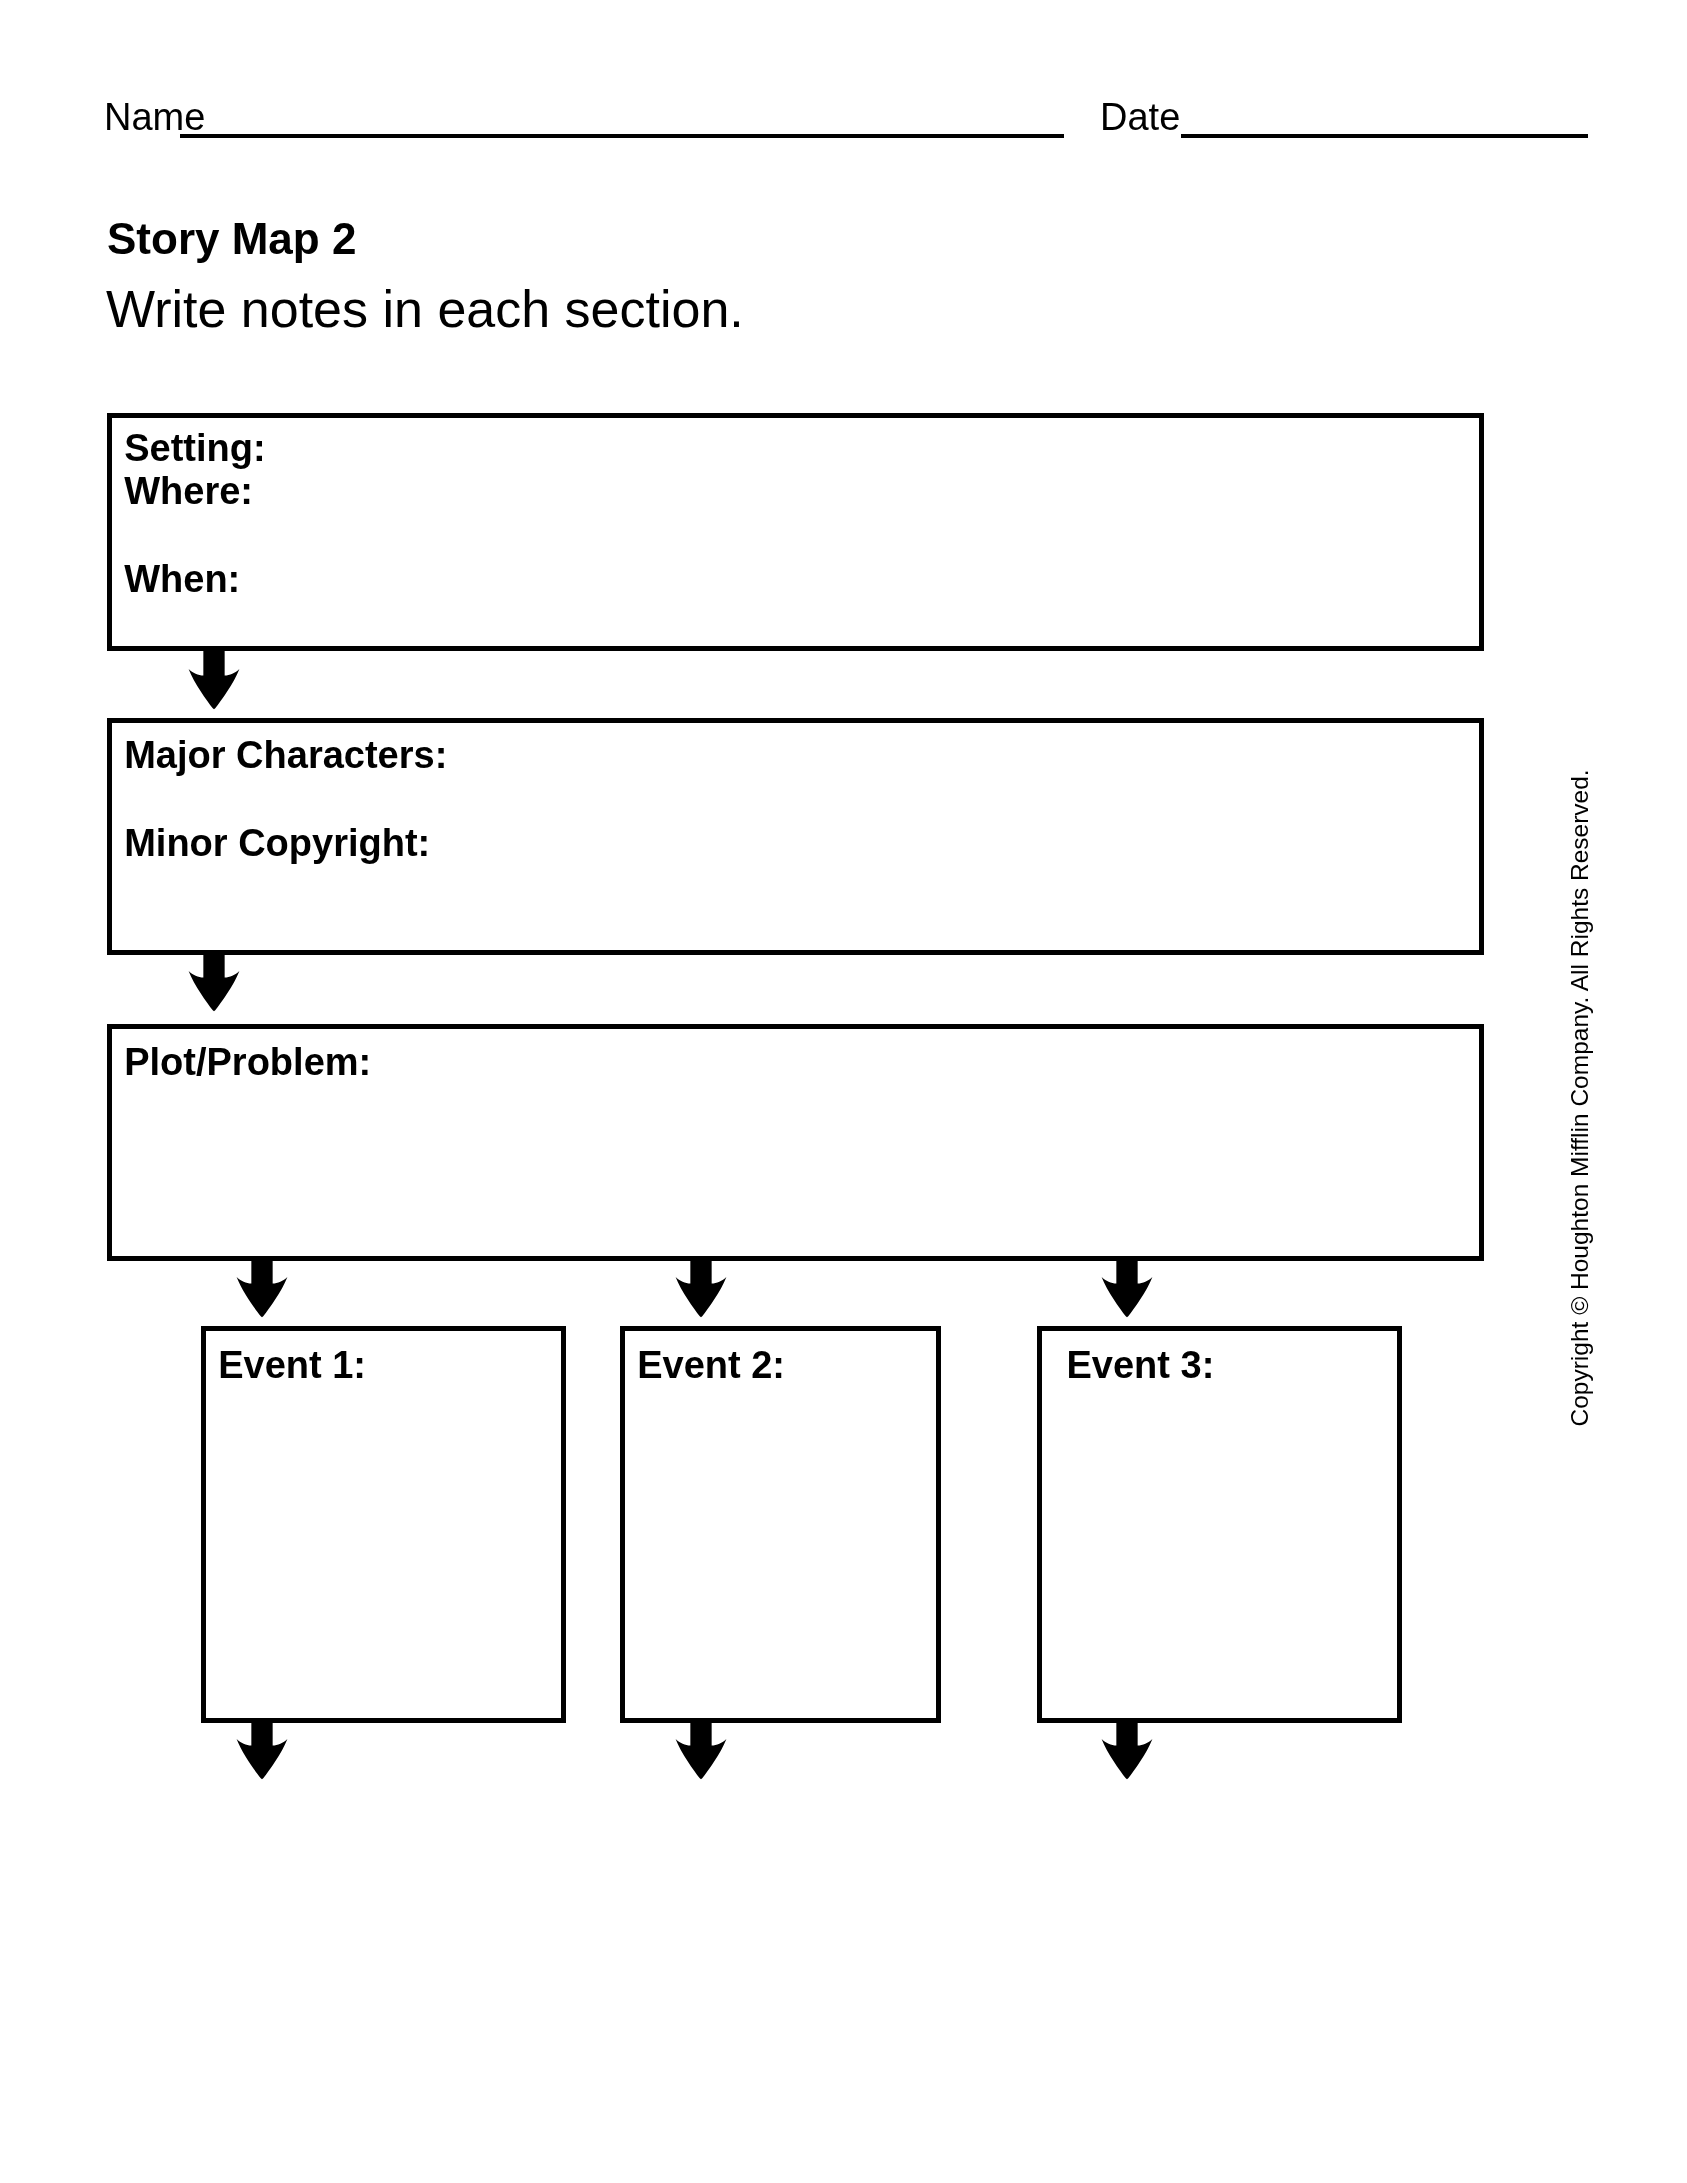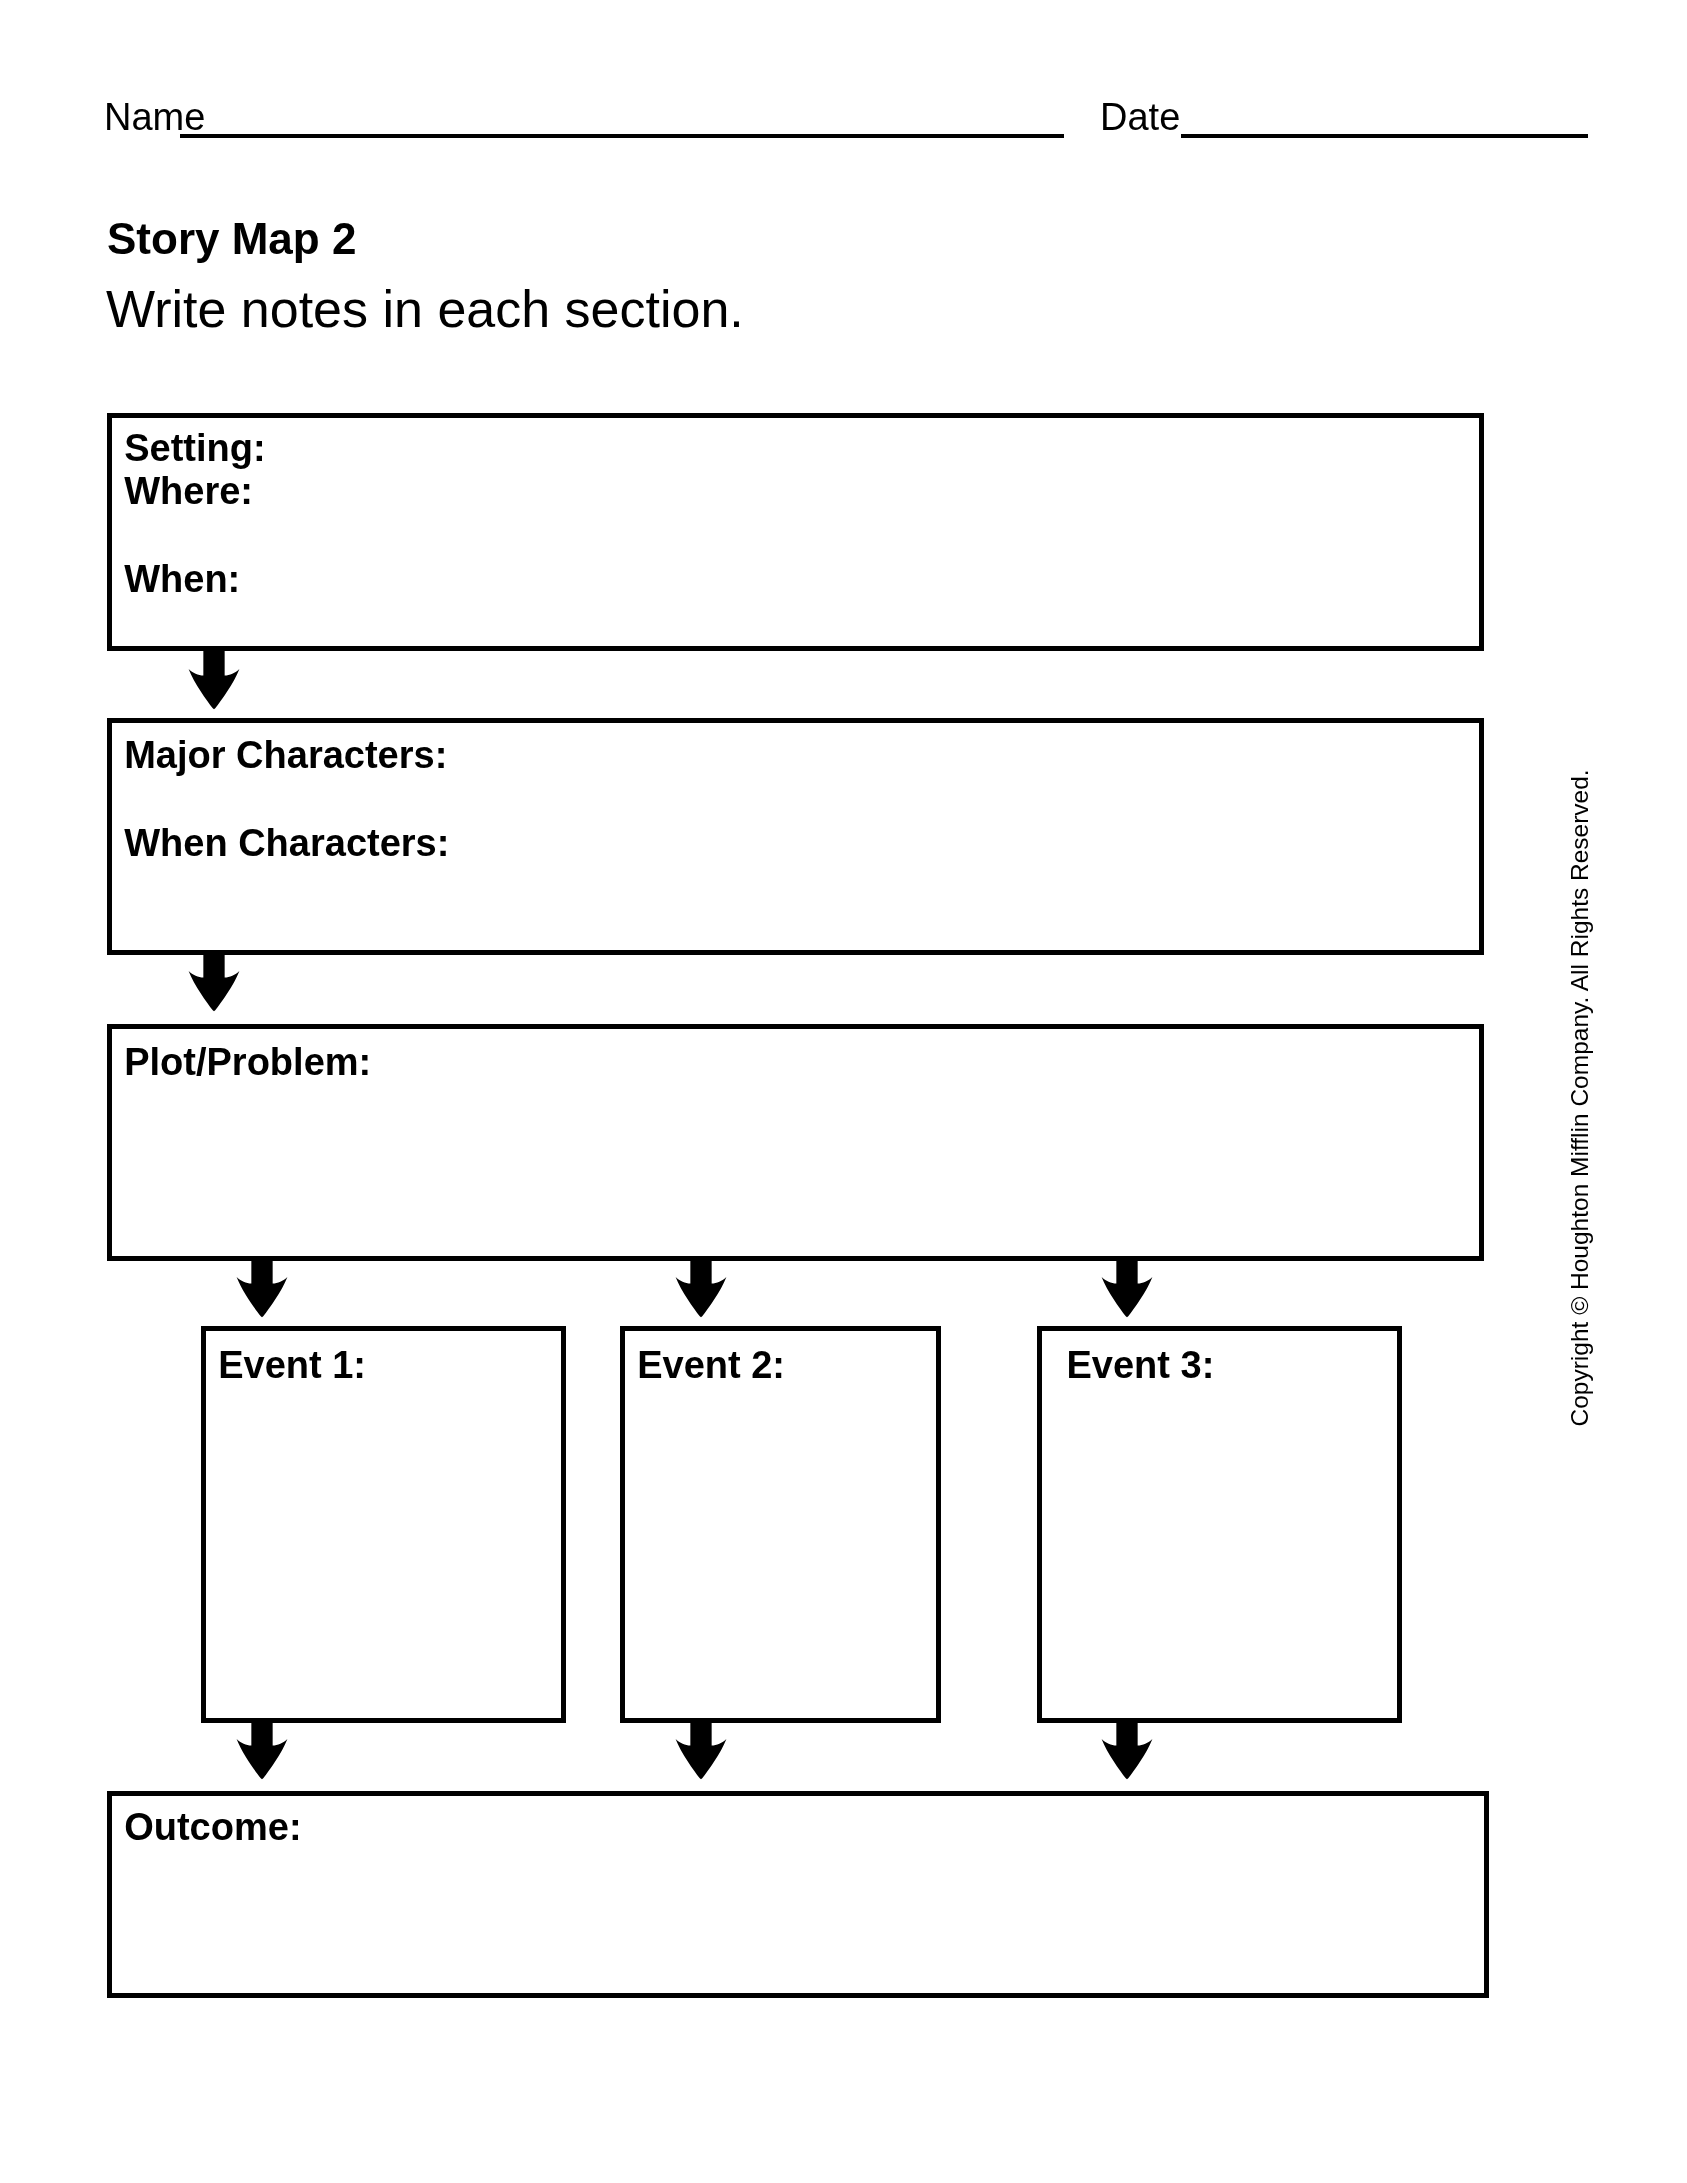--- a/index.html
+++ b/index.html
@@ -66,21 +66,21 @@
   </div>
 
   <div class="arrow" style="left:185px; top:651px;">
     <svg viewBox="0 0 66 72">
       <path fill="#000000" d="M20 0 L46 0 L46 30 C52 30 59 27 64 22 C57 40 42 60 34.5 70 Q33 72 31.5 70 C24 60 9 40 2 22 C7 27 14 30 20 30 Z"></path>
     </svg>
   </div>
 
   <div class="box" style="left:107px; top:718px; width:1377px; height:237px;">
     <div class="box-label" style="left:12.2px; top:12.2px;text-align:center;">Major Characters:</div>
-    <div class="box-label" style="left:12.2px; top:100px;">When Characters:</div>
+    <div class="box-label" style="left:12.2px; top:100px;">Minor Copyright:</div>
   </div>
 
   <div class="arrow" style="left:185px; top:953px;">
     <svg viewBox="0 0 66 72">
       <path fill="#000000" d="M20 0 L46 0 L46 30 C52 30 59 27 64 22 C57 40 42 60 34.5 70 Q33 72 31.5 70 C24 60 9 40 2 22 C7 27 14 30 20 30 Z"></path>
     </svg>
   </div>
 
   <div class="box" style="left:107px; top:1024px; width:1377px; height:237px;">
     <div class="box-label" style="left:12.2px; top:13px;">Plot/Problem:</div>
@@ -121,20 +121,17 @@
     <svg viewBox="0 0 66 72">
       <path fill="#000000" d="M20 0 L46 0 L46 30 C52 30 59 27 64 22 C57 40 42 60 34.5 70 Q33 72 31.5 70 C24 60 9 40 2 22 C7 27 14 30 20 30 Z"></path>
     </svg>
   </div>
   <div class="arrow" style="left:1098px; top:1721px;">
     <svg viewBox="0 0 66 72">
       <path fill="#000000" d="M20 0 L46 0 L46 30 C52 30 59 27 64 22 C57 40 42 60 34.5 70 Q33 72 31.5 70 C24 60 9 40 2 22 C7 27 14 30 20 30 Z"></path>
     </svg>
   </div>
 
-  <div class="box" style="left:107px; top:1791px; width:1382px; height:207px;">
-    <div class="box-label" style="left:12.2px; top:10.5px;">Outcome:</div>
-  </div>
 
   <div class="copyright">Copyright © Houghton Mifflin Company. All Rights Reserved.</div>
 
 </div>
 
 
 </body></html>

